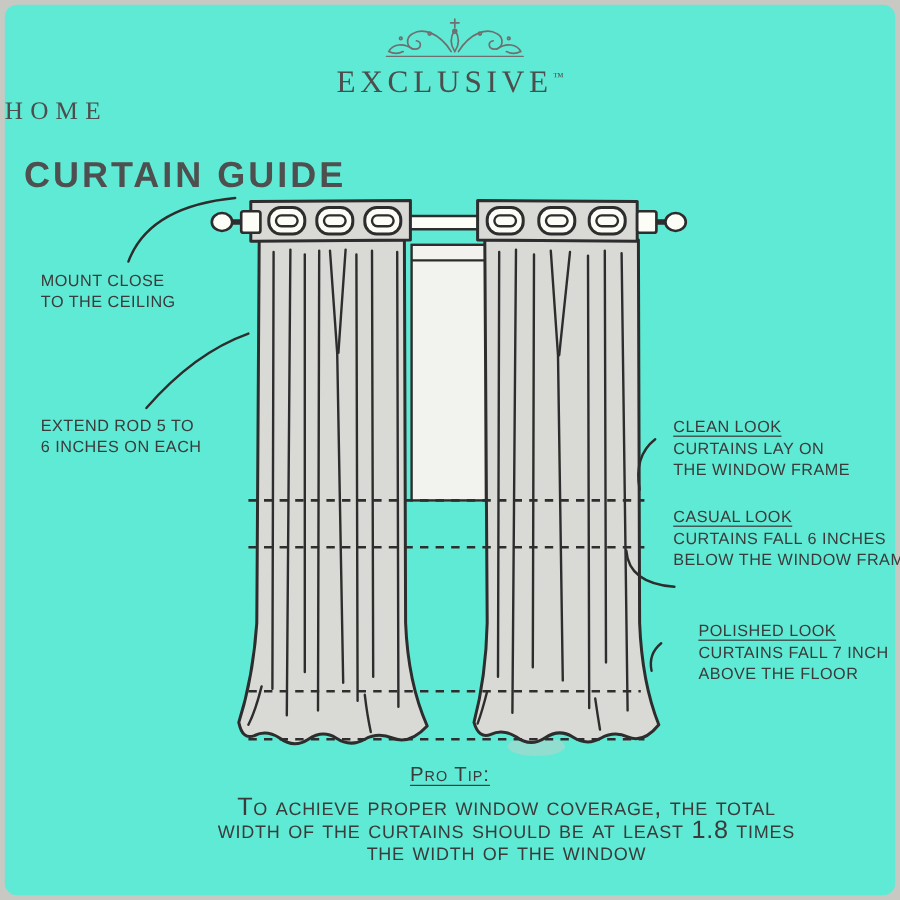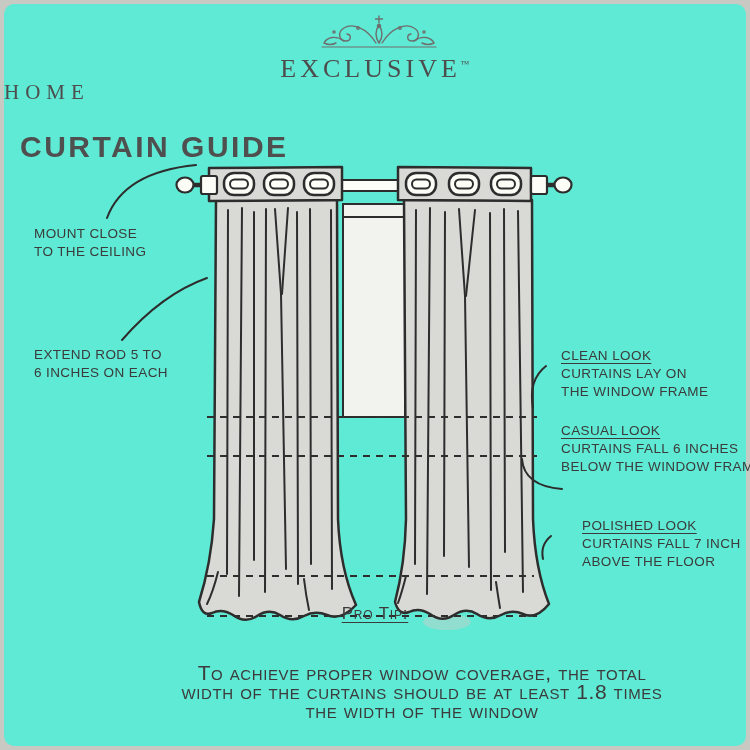--- a/index.html
+++ b/index.html
@@ -40,21 +40,21 @@
   .callout{color:#3b3b3b;font-size:13.5px;line-height:18px;letter-spacing:.4px;white-space:nowrap;}
   .callout .hd{text-decoration:underline;text-decoration-thickness:1.3px;text-underline-offset:3px;}
   .c-mount{left:30px;top:221px;}
   .c-extend{left:30px;top:342px;}
   .c-clean{left:557px;top:343px;}
   .c-casual{left:557px;top:418px;}
   .c-polished{left:557px;top:513px;margin-left:21px;}
   .c-luxurious{left:557px;top:584px;}
   
   .protip-hd{
-    left:0;top:600px;width:742px;text-align:center;
+    left:0;top:632px;width:742px;text-align:center;
     font-size:17px;font-variant:small-caps;letter-spacing:.8px;color:#3b3b3b;
     text-decoration:underline;text-decoration-thickness:1.4px;text-underline-offset:3px;
   }
   .protip-body{
     left:0;top:659px;width:742px;text-align:center;
     font-size:21px;line-height:19px;font-variant:small-caps;
     letter-spacing:.6px;color:#3b3b3b;padding-left:47px;
   }
 </style>
 </head>

